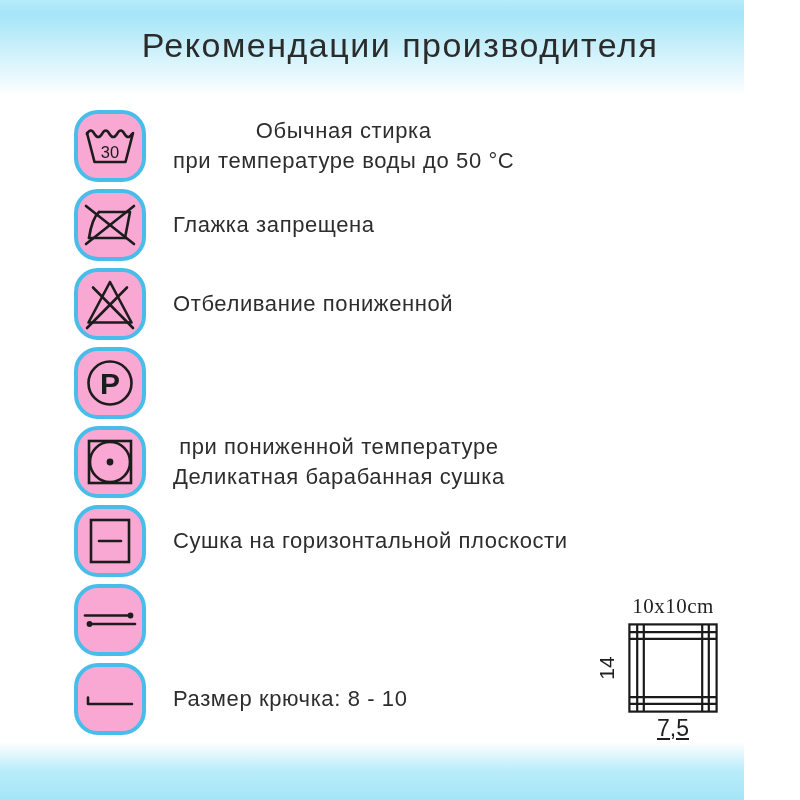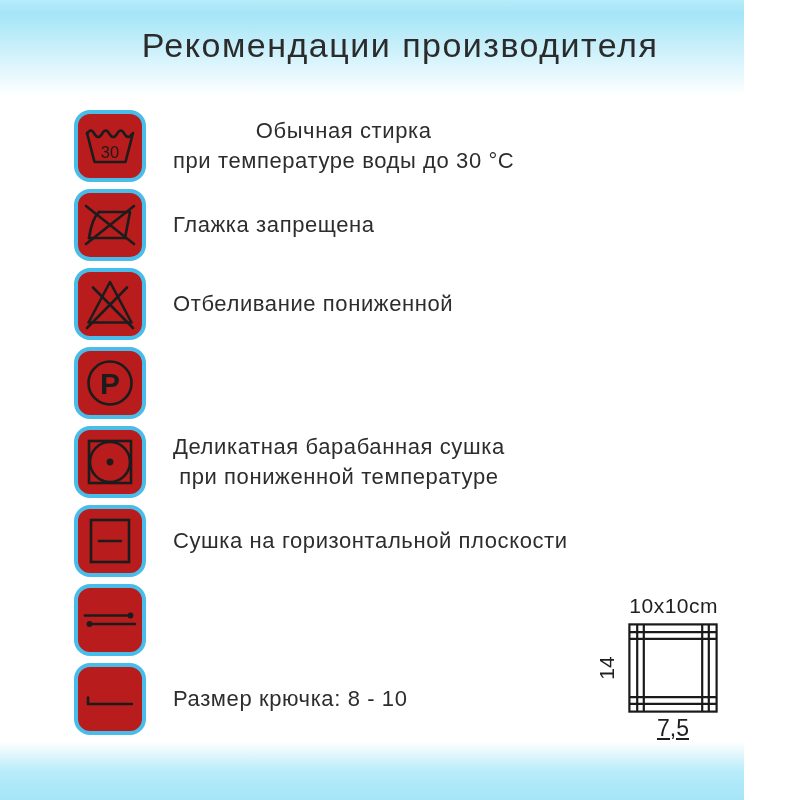--- a/index.html
+++ b/index.html
@@ -19,35 +19,35 @@
   }
   .title {
     position:absolute; top:26px; left:0; width:800px;
     text-align:center; font-size:34px; font-weight:400;
     letter-spacing:1.5px; color:#2b2b2b;
   }
   .rows { position:absolute; top:110px; left:74px; width:660px; }
   .care-row { display:flex; align-items:center; height:72px; margin-bottom:7px; }
   .icon-box {
     flex:0 0 auto; width:72px; height:72px;
-    border:4px solid #49bdea; border-radius:16px; background:#b91c1c;
+    border:4px solid #49bdea; border-radius:24px; background:#f9a8d4;
     display:flex; align-items:center; justify-content:center;
   }
   .icon-box svg { width:60px; height:60px; display:block; }
   .sym { stroke:#1c1c1c; stroke-width:2.6; fill:none; }
   .sym-round { stroke-linecap:round; stroke-linejoin:round; }
   .sym-fill { fill:#1c1c1c; stroke:none; }
   .sym-text { fill:#1c1c1c; stroke:none; font-family:"Liberation Sans","DejaVu Sans",sans-serif; }
   .row-text {
     margin-left:27px; font-size:22px; line-height:1.35;
     color:#2d2d2d; letter-spacing:0.6px;text-align:center;
   }
   .gauge { position:absolute; top:594px; left:588px; width:170px; height:152px; }
-  .gauge-size { position:absolute; top:0; left:40px; width:90px; text-align:right;
-    font-size:21px; color:#1f1f1f; letter-spacing:0.5px; }
+  .gauge-size { position:absolute; top:0; left:40px; width:90px; text-align:center;
+    font-size:21px; color:#1f1f1f; letter-spacing:0.5px;font-family:Liberation Serif, serif; }
   .gauge-swatch { position:absolute; top:29px; left:40px; width:90px; height:90px; }
   .gauge-rows-wrap { position:absolute; top:29px; left:2px; width:34px; height:90px;
     display:flex; align-items:center; justify-content:center; }
   .gauge-rows-label { transform:rotate(-90deg); font-size:21px; color:#1f1f1f; }
   .gauge-stitches { position:absolute; top:121px; left:40px; width:90px; text-align:center;
     font-size:23px; color:#1f1f1f;text-decoration:underline; }
   .sw { stroke:#1a1a1a; stroke-width:2.2; fill:none; }
 </style>
 </head>
 <body>
@@ -64,21 +64,21 @@
     <div class="care-row">
       <div class="icon-box">
         <svg viewBox="0 0 60 60">
           <path class="sym sym-round" d="M7,17 L14.5,46 L45.5,46 L53,17"></path>
           <path class="sym sym-round" d="M7,18 q3.75,-7 7.5,0 q3.75,6 7.5,0 q3.75,-7 7.5,0 q3.75,6 7.5,0 q3.75,-7 7.5,0 q3.75,6 7.5,0"></path>
           <text class="sym-text" x="30" y="41.5" font-size="16.5" text-anchor="middle">30</text>
         </svg>
       </div>
       <div class="row-text">
         <div>Обычная стирка</div>
-        <div>при температуре воды до 30 °C</div>
+        <div>при температуре воды до 50 °C</div>
       </div>
     </div>
 
     <div class="care-row">
       <div class="icon-box">
         <svg viewBox="0 0 60 60">
           <path class="sym sym-round" d="M19,17 L50,17 L45,43"></path>
           <path class="sym sym-round" d="M9,43 L46,43"></path>
           <path class="sym sym-round" d="M9,43 C10.5,33 13.5,22 19,17"></path>
           <path class="sym sym-round" d="M6,11 L54,49"></path>
@@ -114,22 +114,22 @@
 
     <div class="care-row">
       <div class="icon-box">
         <svg viewBox="0 0 60 60">
           <rect class="sym" x="9" y="9" width="42" height="42"></rect>
           <circle class="sym" cx="30" cy="30" r="20"></circle>
           <circle class="sym-fill" cx="30" cy="30" r="3.4"></circle>
         </svg>
       </div>
       <div class="row-text">
+        <div>при пониженной температуре</div>
         <div>Деликатная барабанная сушка</div>
-        <div>при пониженной температуре</div>
       </div>
     </div>
 
     <div class="care-row">
       <div class="icon-box">
         <svg viewBox="0 0 60 60">
           <rect class="sym" x="11" y="9" width="38" height="42"></rect>
           <path class="sym sym-round" d="M19,30 L41,30"></path>
         </svg>
       </div>

